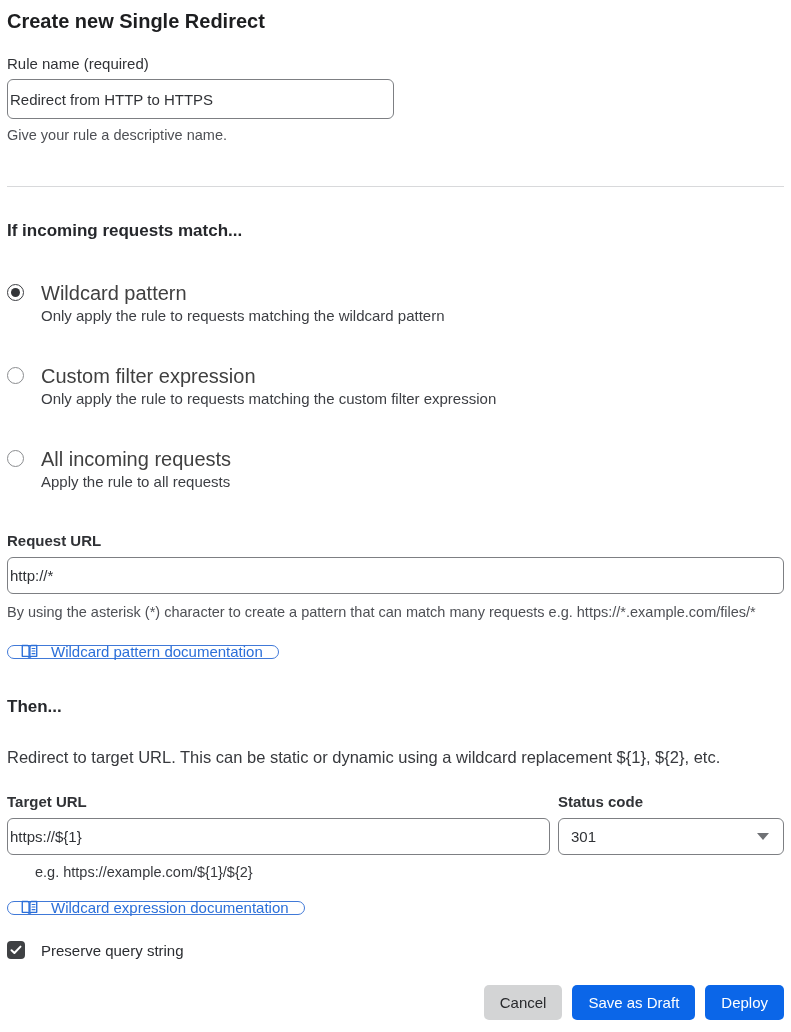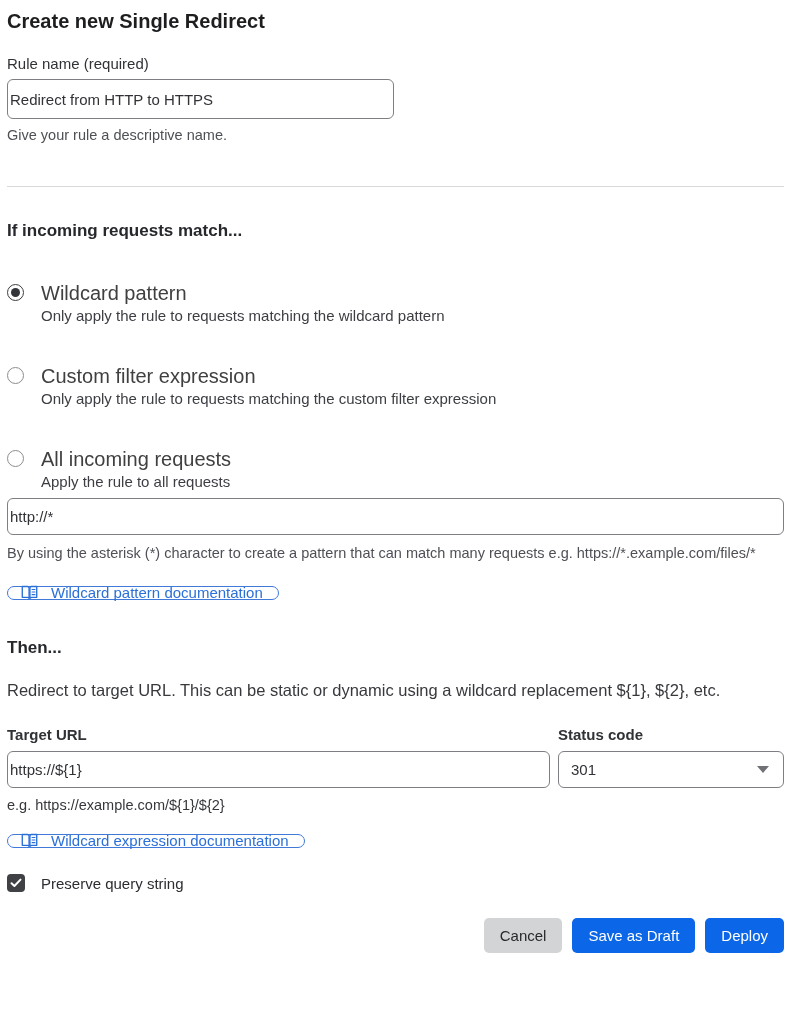--- a/index.html
+++ b/index.html
@@ -119,21 +119,21 @@
     color: #2b6fd9;
     font-size: 15px;
     font-family: "Liberation Sans", "DejaVu Sans", sans-serif;
     cursor: pointer;
     line-height: 1;
   }
   .doc-button svg { display: block; }
 
   .then-heading { margin-top: 33px; }
   .then-desc {
-    margin-top: 20px;
+    margin-top: 28px;
     font-size: 16.5px;
     color: #37393d;
     line-height: 22px;
   }
 
   .fields-row {
     display: flex;
     gap: 8px;
     margin-top: 24px;
   }
@@ -154,21 +154,21 @@
     cursor: pointer;
   }
   .caret-down {
     width: 0; height: 0;
     border-left: 6px solid transparent;
     border-right: 6px solid transparent;
     border-top: 7px solid #6f7175;
     margin-right: 2px;
   }
 
-  .target-help { margin-top: 7px; color: #36383c; }
+  .target-help { margin-top: 7px; color: #36383c; margin-left: 28px; }
 
   .doc-button-2 { margin-top: 18px; }
 
   .checkbox-row {
     display: flex;
     align-items: center;
     gap: 16px;
     margin-top: 22px;
     cursor: pointer;
   }
@@ -235,20 +235,21 @@
   </div>
 
   <div class="radio-option radio-opt-3">
     <span class="radio-circle"></span>
     <span>
       <div class="radio-title">All incoming requests</div>
       <div class="radio-desc">Apply the rule to all requests</div>
     </span>
   </div>
 
+  <div class="field-label strong request-url-label">Request URL</div>
   <input class="text-input request-url-input" type="text" value="http://*" style="">
   <div class="help-text request-url-help">By using the asterisk (*) character to create a pattern that can match many requests e.g. https://*.example.com/files/*</div>
 
   <button class="doc-button">
     <span>
       <svg width="17" height="15" viewBox="0 0 20 17" fill="none">
         <path d="M1.5 1.5h6.2c1 0 1.8.8 1.8 1.8v12c-.5-.7-1.3-1.1-2.2-1.1H1.5z" stroke="#2b6fd9" stroke-width="1.6" stroke-linejoin="round"></path>
         <path d="M18.5 1.5h-6.2c-1 0-1.8.8-1.8 1.8v12c.5-.7 1.3-1.1 2.2-1.1h5.8z" stroke="#2b6fd9" stroke-width="1.6" stroke-linejoin="round"></path>
         <path d="M13 5h3.5M13 8h3.5M13 11h3.5" stroke="#2b6fd9" stroke-width="1.2" stroke-linecap="round"></path>
       </svg>

